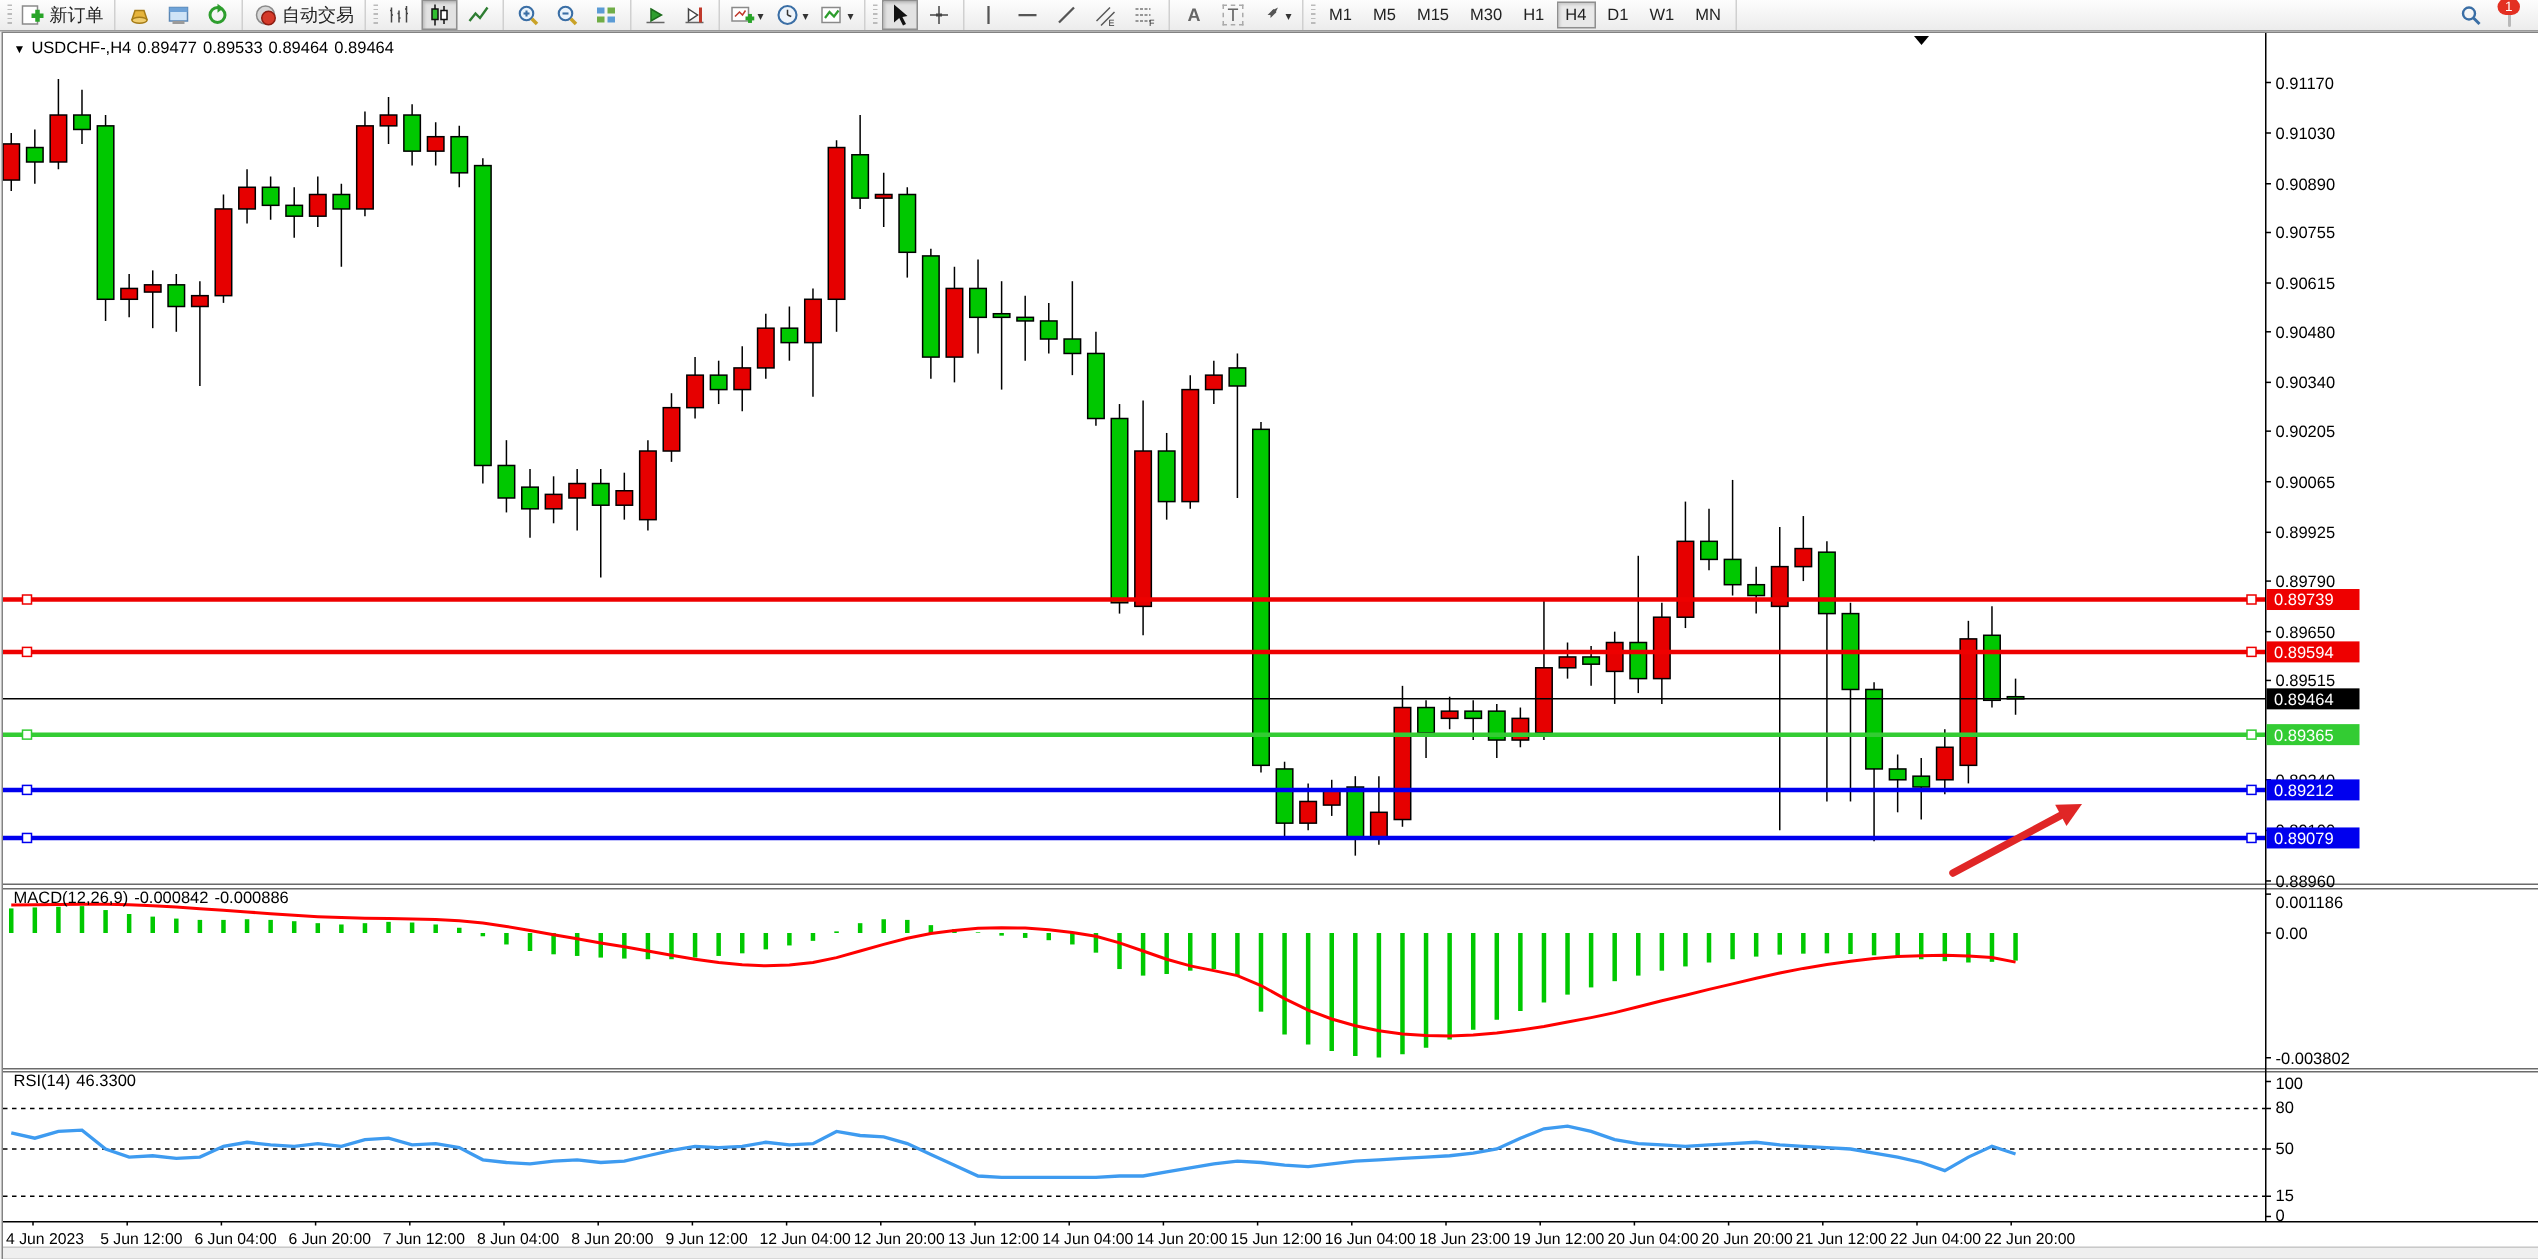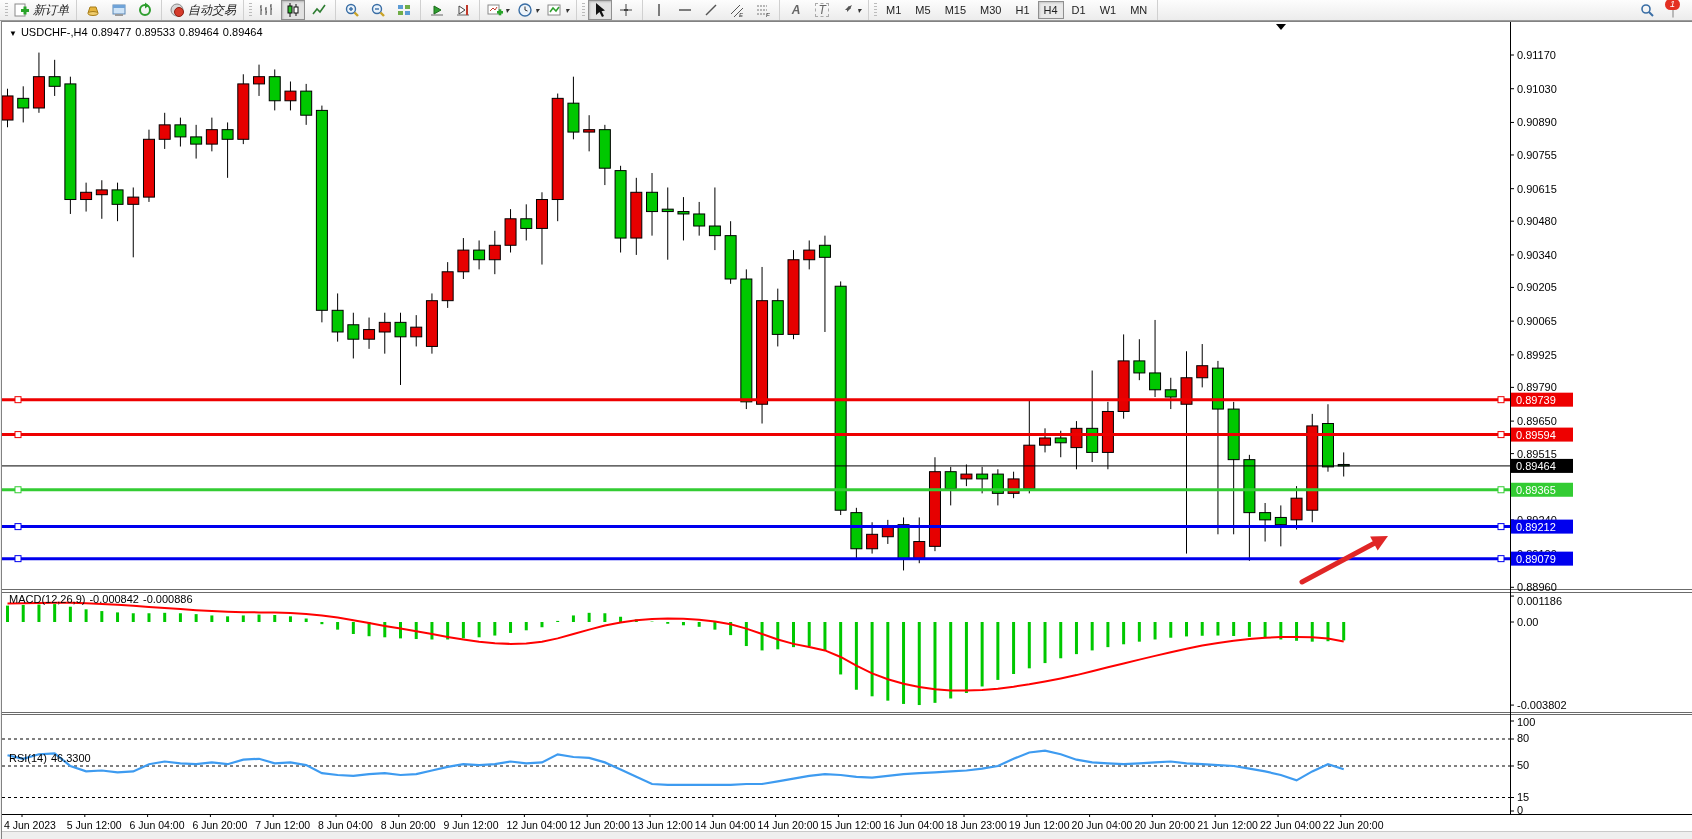--- a/index.html
+++ b/index.html
@@ -4,21 +4,21 @@
 <style>
   html,body{margin:0;padding:0;width:1692px;height:839px;overflow:hidden;
     font-family:"Liberation Sans",sans-serif;background:#f0f0f0;}
   
   #toolbar{position:absolute;left:0;top:0;width:1692px;height:20px;
     background:linear-gradient(#fdfdfd,#ececec);border-bottom:1px solid #9a9a9a;
     display:flex;align-items:center;font-size:12px;color:#222;}
   .tgroup{display:flex;align-items:center;height:20px;padding:0 3px;border-right:1px solid #d0d0d0;}
   .grip{width:3px;height:14px;margin:0 2px;background:repeating-linear-gradient(#bbb 0 1px,transparent 1px 3px);}
   .tbtn{display:inline-flex;align-items:center;justify-content:center;height:18px;min-width:18px;
-    padding:0 2px;margin:0 1px;border:1px solid transparent;cursor:default;font-style:italic;}
+    padding:0 2px;margin:0 1px;border:1px solid transparent;cursor:default;}
   .tbtn.pressed{border:1px solid #8f8f8f;background:#e2e2e2;box-shadow:inset 1px 1px 2px rgba(0,0,0,.18);}
   .tbtn svg{display:block;}
   .tlabel{margin-left:3px;white-space:nowrap;}
   .caret{font-size:8px;color:#333;margin-left:2px;}
   .tf{font-size:11px;color:#222;padding:2px 5px;margin:12px 1px;border:1px solid transparent;}
   .tf.active{border:1px solid #8f8f8f;background:#e9e9e9;box-shadow:inset 1px 1px 2px rgba(0,0,0,.15);}
   #tb-right{margin-left:auto;display:flex;align-items:center;padding-right:6px;border:none;}
   #chat-badge{position:relative;}
   #chat-badge .bubble{width:15px;height:12px;border:1px solid #b9b9b9;border-radius:3px;background:#f4f4f4;}
   #chat-badge .count{position:absolute;top:-4px;right:-6px;background:#e33022;color:#fff;
@@ -26,21 +26,21 @@
   .glyph{font-size:12px;line-height:12px;}
   
   #chart-window{position:absolute;left:1px;top:21px;width:1690px;height:817px;background:#fff;
     border:1px solid #828282;}
   #cv{position:absolute;left:0;top:0;}
   .pane-label{position:absolute;font-size:11px;color:#000;white-space:nowrap;z-index:5;}
   .pane-label span{margin-right:4px;}
   #title-row{left:7px;top:4px;text-align:center;}
   #title-row .tri{font-size:8px;margin-right:4px;}
   #macd-label{left:7px;top:571px;}
-  #rsi-label{left:7px;top:693px;margin-top:37px;}
+  #rsi-label{left:7px;top:693px;}
   #bottom-strip{position:absolute;left:0;bottom:0;width:100%;height:7px;background:#efefef;border-top:1px solid #c9c9c9;}
 </style>
 </head>
 <body>
 
 <div id="toolbar">
   <div class="tgroup">
     <span class="grip"></span>
     <span class="tbtn">
       <span>

